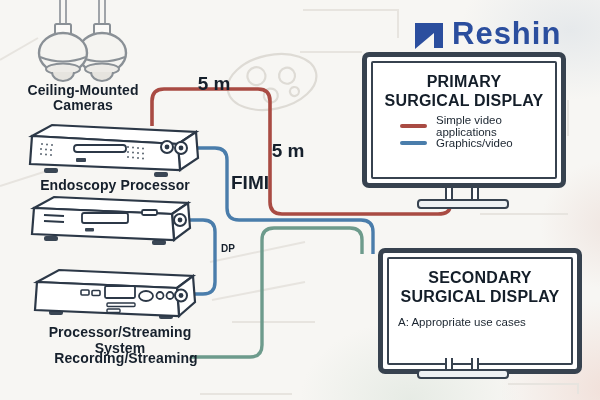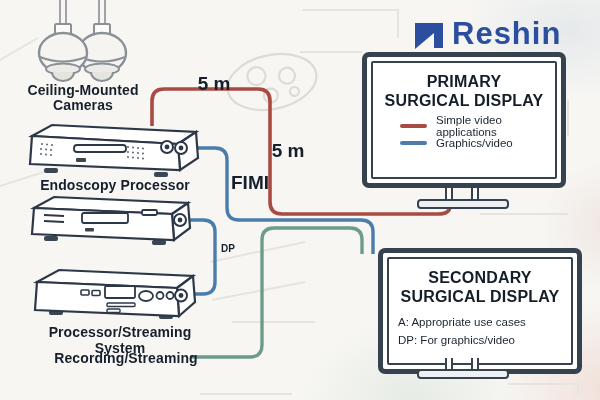--- a/index.html
+++ b/index.html
@@ -191,21 +191,20 @@
   <div class="stand-base" style="left:417px;top:199px;"></div>
 
   <div class="monitor" style="left:362px;top:248px;width:194px;height:116px;margin-left:16px;">
     <div class="screen">
       <div class="mon-title">
         <div>SECONDARY</div>
         <div>SURGICAL DISPLAY</div>
       </div>
       <div class="uses">
         <div class="use-row">A: Appropriate use cases</div>
-        <div class="use-row">DP: For graphics/video</div>
       </div>
     </div>
   </div>
   <div class="stand-leg" style="left:445px;top:358px;"></div>
   <div class="stand-leg" style="left:471px;top:358px;"></div>
   <div class="stand-base" style="left:417px;top:369px;"></div>
 
   <div class="lbl center dev-lbl" style="left:15px;top:83px;width:136px;line-height:15px;">
     <div>Ceiling-Mounted</div>
     <div>Cameras</div>

